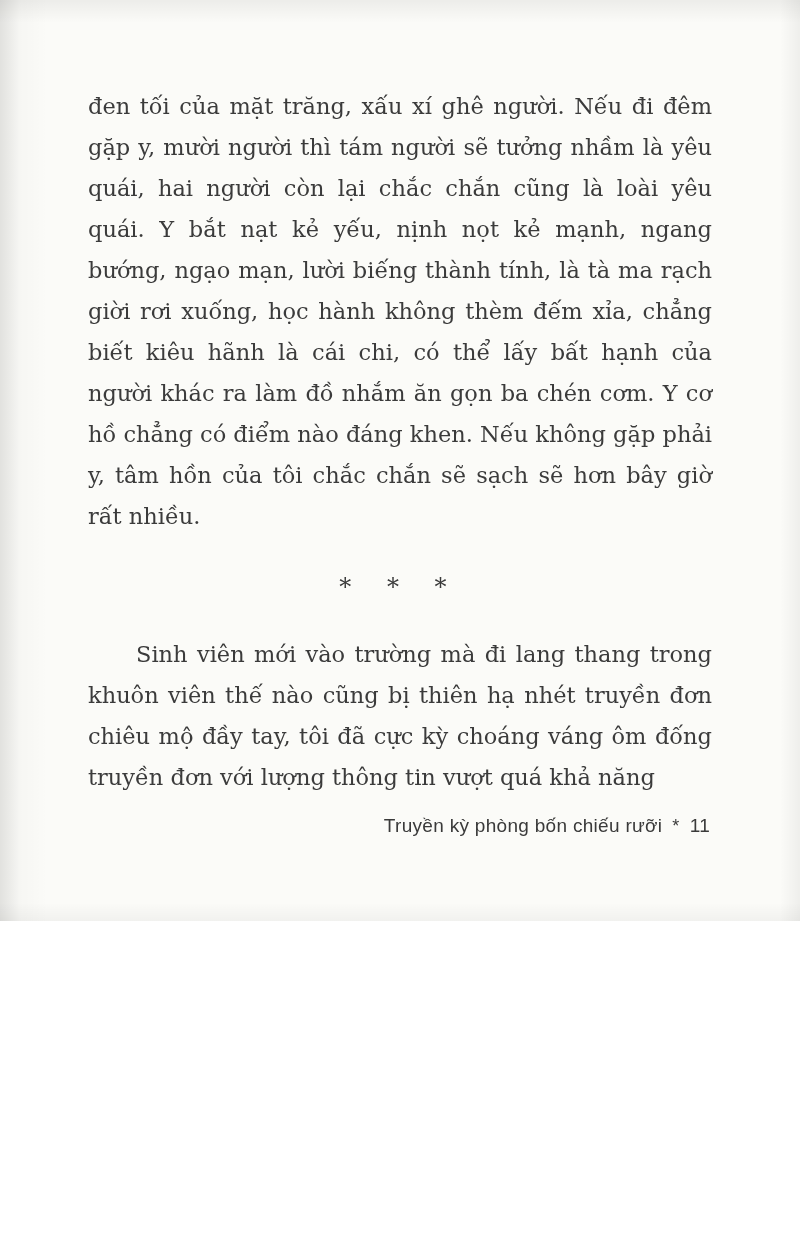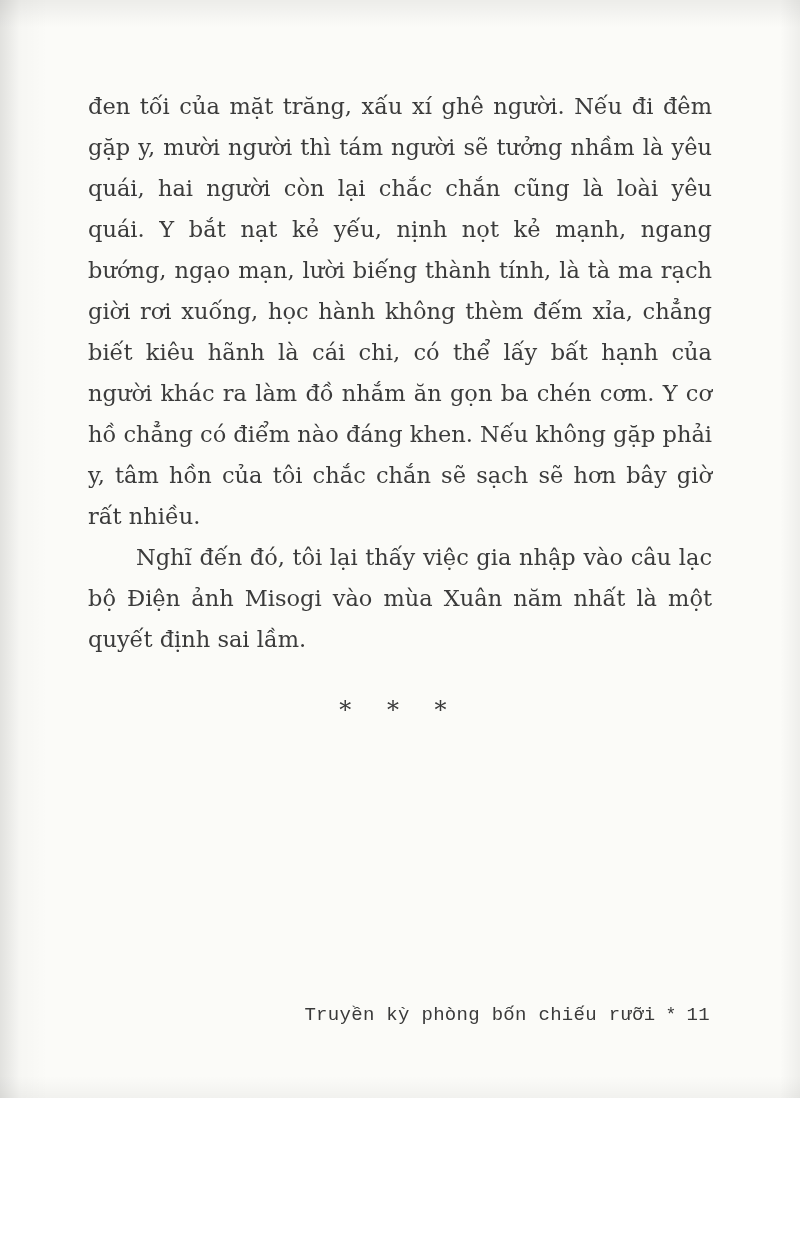--- a/index.html
+++ b/index.html
@@ -3,21 +3,21 @@
 <meta charset="utf-8">
 <style>
   html, body {
     margin: 0;
     padding: 0;
     background: #ffffff;
   }
   .page {
     position: relative;
     width: 800px;
-    height: 1098px;
+    height: 921px;
     margin: 0;
     overflow: hidden;
     background:
       linear-gradient(90deg, rgba(0,0,0,0.10) 0%, rgba(0,0,0,0.02) 2.5%, rgba(0,0,0,0) 6%),
       linear-gradient(270deg, rgba(0,0,0,0.05) 0%, rgba(0,0,0,0) 2.5%),
       linear-gradient(180deg, rgba(0,0,0,0.06) 0%, rgba(0,0,0,0) 2.5%),
       linear-gradient(0deg, rgba(0,0,0,0.04) 0%, rgba(0,0,0,0) 2%),
       #fbfbf8;
     font-family: "DejaVu Serif", "Liberation Serif", serif;
   }
@@ -44,22 +44,22 @@
     padding: 30px 0 26px 0;
     text-align: center;
     text-indent: 0;
     font-size: 24px;
     letter-spacing: 14px;
     color: #3b3b3b;
   }
   .footer {
     position: absolute;
     right: 90px;
-    bottom: 72px;
-    font-family: Liberation Mono, monospace;
+    bottom: 84px;
+    font-family: Liberation Sans, sans-serif;
     font-size: 19px;
     color: #3a3a3a;
     letter-spacing: 0.3px;
     white-space: nowrap;
   }
   .footer .star {
     display: inline-block;
     margin: 0 10px;
     font-size: 18px;
     color: #3a3a3a;
@@ -67,25 +67,25 @@
 </style>
 </head>
 <body>
 
 <div class="page">
 
   <div class="text-block">
 
     <p class="para">đen tối của mặt trăng, xấu xí ghê người. Nếu đi đêm gặp y, mười người thì tám người sẽ tưởng nhầm là yêu quái, hai người còn lại chắc chắn cũng là loài yêu quái. Y bắt nạt kẻ yếu, nịnh nọt kẻ mạnh, ngang bướng, ngạo mạn, lười biếng thành tính, là tà ma rạch giời rơi xuống, học hành không thèm đếm xỉa, chẳng biết kiêu hãnh là cái chi, có thể lấy bất hạnh của người khác ra làm đồ nhắm ăn gọn ba chén cơm. Y cơ hồ chẳng có điểm nào đáng khen. Nếu không gặp phải y, tâm hồn của tôi chắc chắn sẽ sạch sẽ hơn bây giờ rất nhiều.</p>
 
-    <p class="para indented">Nghĩ đến đó, tôi lại thấy việc gia nhập vào câu lạc bộ Điện ảnh Misogi vào mùa Xuân năm nhất là một quyết định sai lầm.</p>
 
     <div class="separator">* * *</div>
 
 
+    <p class="para indented">Sinh viên mới vào trường mà đi lang thang trong khuôn viên thế nào cũng bị thiên hạ nhét truyền đơn chiêu mộ đầy tay, tôi đã cực kỳ choáng váng ôm đống truyền đơn với lượng thông tin vượt quá khả năng</p>
 
   </div>
 
   <div class="footer">
     <span>Truyền kỳ phòng bốn chiếu rưỡi</span><span class="star">*</span><span>11</span>
   </div>
 
 </div>
 
 </body></html>

